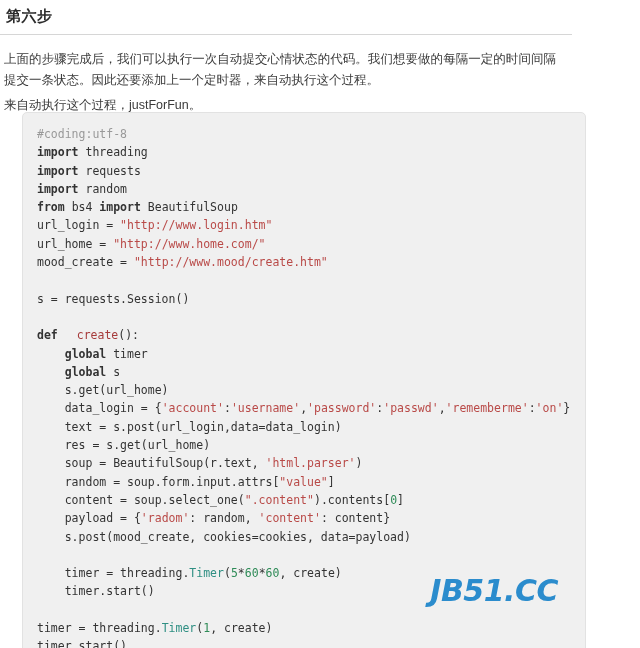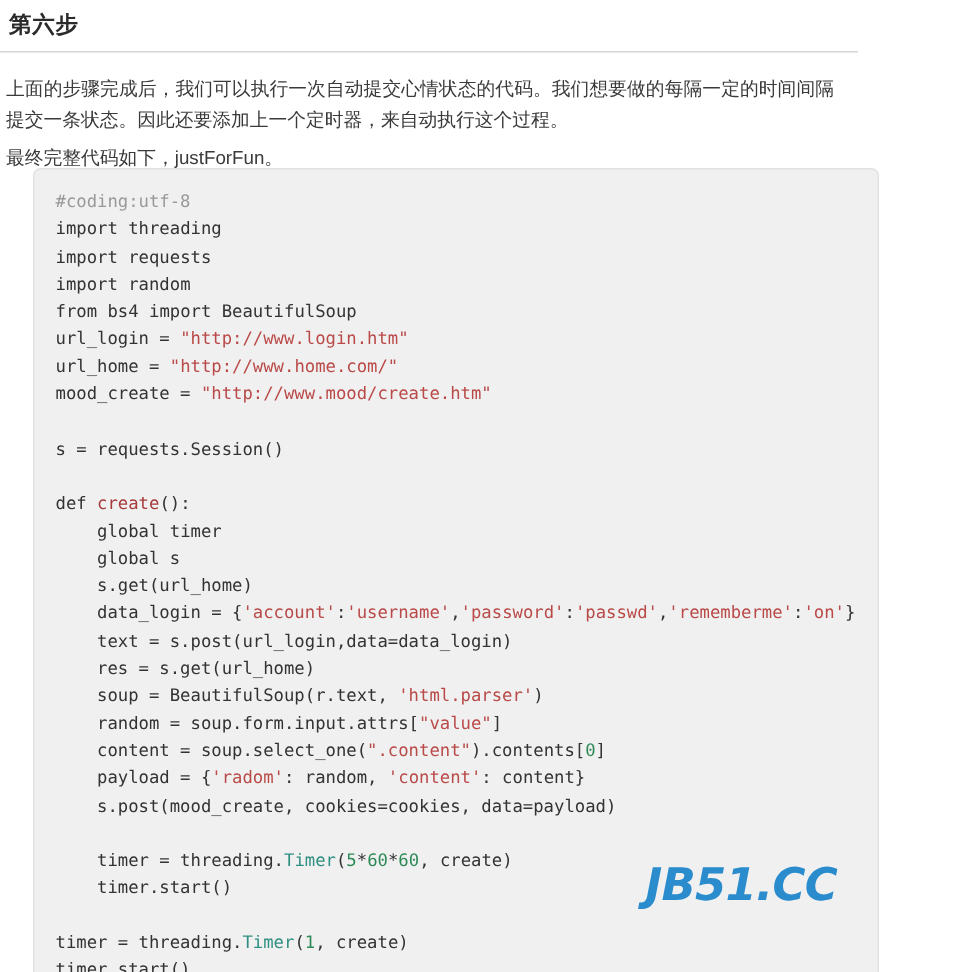--- a/index.html
+++ b/index.html
@@ -71,23 +71,23 @@
     font-size: 11.5px;
     line-height: 18.3px;
     color: #333333;
     white-space: pre;
     background: transparent;
   }
   .ln { display: block; min-height: 18.3px; }
 
   
   .cm  { color: #999999; }                 
-  .kw  { color: #333333; font-weight: normal; } 
+  .kw  { color: #333333; font-weight: bold; } 
   .st  { color: #b94a48; }                 
-  .fn  { color: #a63b3b; }                 
+  .fn  { color: #a63b3b; margin-left: 12px; }                 
   .cls { color: #2f8f83; }                 
   .nm  { color: #2e8b57; }                 
   .pl  { color: #333333; margin-top: 28px; }                 
 
   
   .watermark {
     position: absolute;
     right: 14px;
     bottom: 40px;
     font-family: "DejaVu Sans", "Liberation Sans", sans-serif;
@@ -102,21 +102,21 @@
 </head>
 <body>
 
 <div class="page">
 
   <div class="heading">第六步</div>
   <hr class="heading-rule">
 
   <div class="article">
     <p class="para-main">上面的步骤完成后，我们可以执行一次自动提交心情状态的代码。我们想要做的每隔一定的时间间隔提交一条状态。因此还要添加上一个定时器，来自动执行这个过程。</p>
-    <p>最终完整代码如下，justForFun。</p>
+    <p>来自动执行这个过程，justForFun。</p>
   </div>
 
   <div class="code-wrap">
     <pre class="code"><span class="ln"><span class="cm">#coding:utf-8</span></span><span class="ln"><span class="kw">import</span><span class="pl"> threading</span></span><span class="ln"><span class="kw">import</span><span class="pl"> requests</span></span><span class="ln"><span class="kw">import</span><span class="pl"> random</span></span><span class="ln"><span class="kw">from</span><span class="pl"> bs4 </span><span class="kw">import</span><span class="pl"> BeautifulSoup</span></span><span class="ln"><span class="pl">url_login = </span><span class="st">"http://www.login.htm"</span></span><span class="ln"><span class="pl">url_home = </span><span class="st">"http://www.home.com/"</span></span><span class="ln"><span class="pl">mood_create = </span><span class="st">"http://www.mood/create.htm"</span></span><span class="ln"> </span><span class="ln"><span class="pl">s = requests.Session()</span></span><span class="ln"> </span><span class="ln"><span class="kw">def</span><span class="pl"> </span><span class="fn">create</span><span class="pl">():</span></span><span class="ln"><span class="pl">    </span><span class="kw">global</span><span class="pl"> timer</span></span><span class="ln"><span class="pl">    </span><span class="kw">global</span><span class="pl"> s</span></span><span class="ln"><span class="pl">    s.get(url_home)</span></span><span class="ln"><span class="pl">    data_login = {</span><span class="st">'account'</span><span class="pl">:</span><span class="st">'username'</span><span class="pl">,</span><span class="st">'password'</span><span class="pl">:</span><span class="st">'passwd'</span><span class="pl">,</span><span class="st">'rememberme'</span><span class="pl">:</span><span class="st">'on'</span><span class="pl">}</span></span><span class="ln"><span class="pl">    text = s.post(url_login,data=data_login)</span></span><span class="ln"><span class="pl">    res = s.get(url_home)</span></span><span class="ln"><span class="pl">    soup = BeautifulSoup(r.text, </span><span class="st">'html.parser'</span><span class="pl">)</span></span><span class="ln"><span class="pl">    random = soup.form.input.attrs[</span><span class="st">"value"</span><span class="pl">]</span></span><span class="ln"><span class="pl">    content = soup.select_one(</span><span class="st">".content"</span><span class="pl">).contents[</span><span class="nm">0</span><span class="pl">]</span></span><span class="ln"><span class="pl">    payload = {</span><span class="st">'radom'</span><span class="pl">: random, </span><span class="st">'content'</span><span class="pl">: content}</span></span><span class="ln"><span class="pl">    s.post(mood_create, cookies=cookies, data=payload)</span></span><span class="ln"> </span><span class="ln"><span class="pl">    timer = threading.</span><span class="cls">Timer</span><span class="pl">(</span><span class="nm">5</span><span class="pl">*</span><span class="nm">60</span><span class="pl">*</span><span class="nm">60</span><span class="pl">, create)</span></span><span class="ln"><span class="pl">    timer.start()</span></span><span class="ln"> </span><span class="ln"><span class="pl">timer = threading.</span><span class="cls">Timer</span><span class="pl">(</span><span class="nm">1</span><span class="pl">, create)</span></span><span class="ln"><span class="pl">timer.start()</span></span></pre>
   </div>
 
   <div class="watermark">JB51.CC</div>
 
 </div>
 

